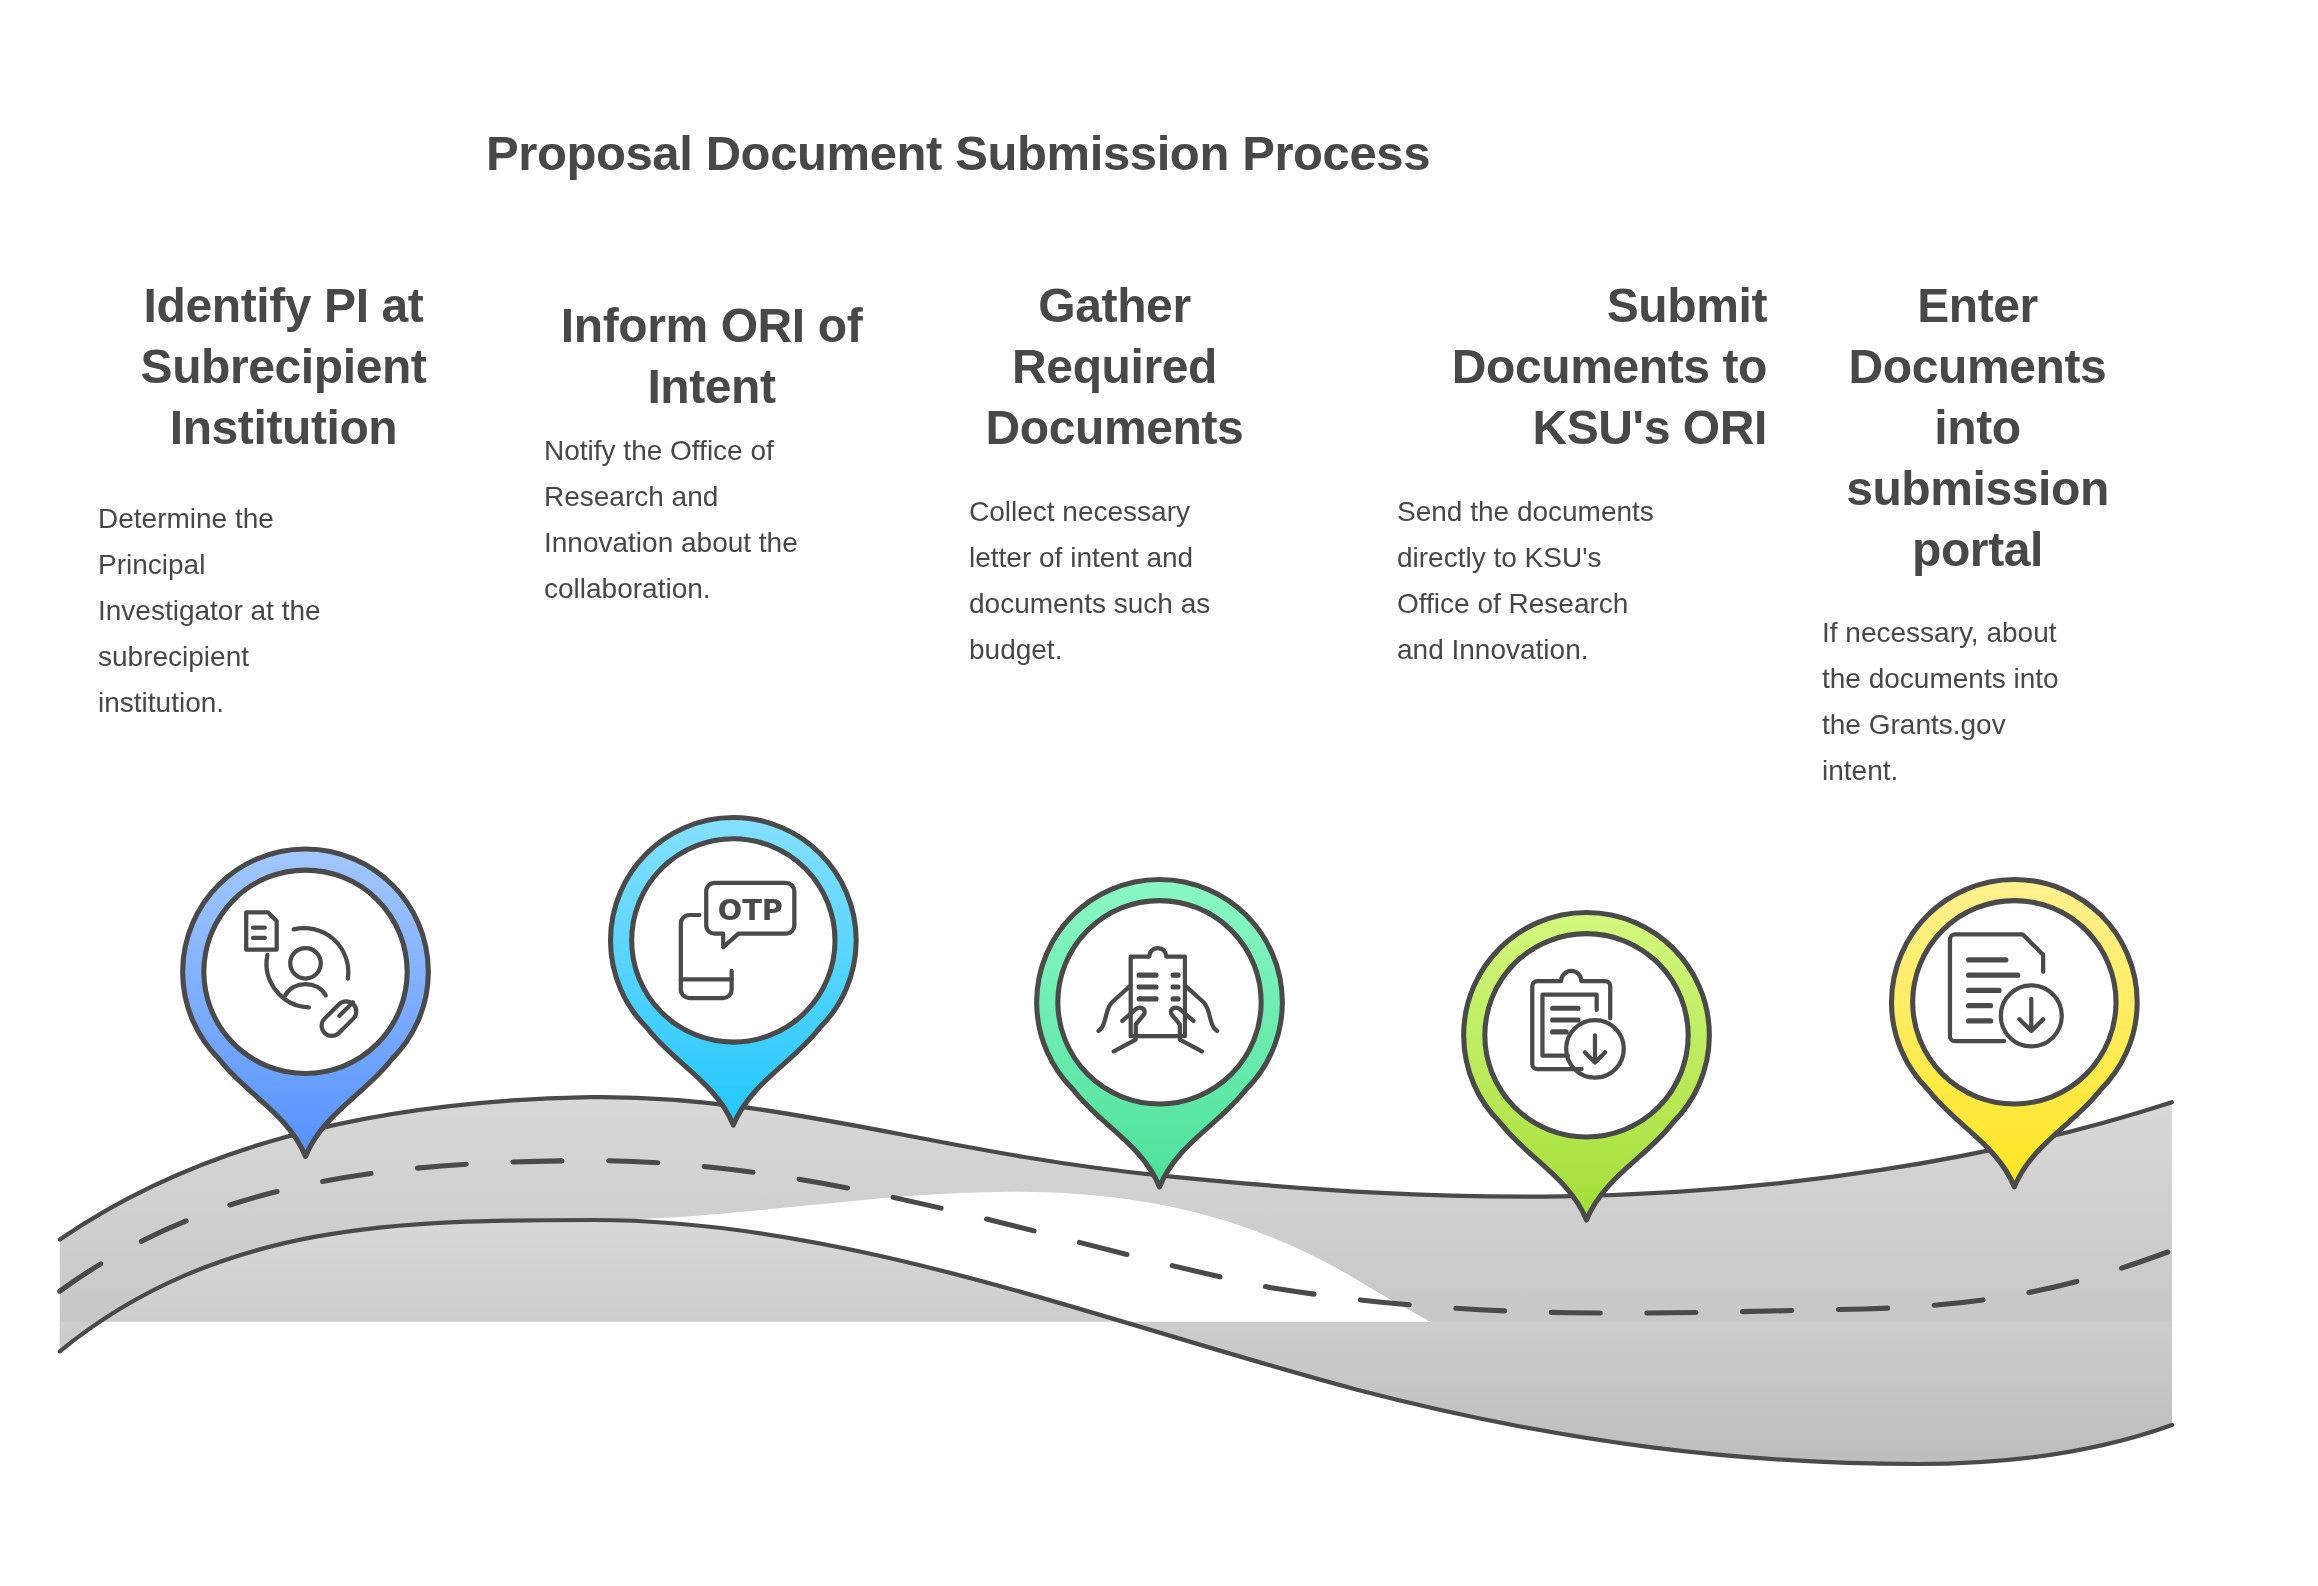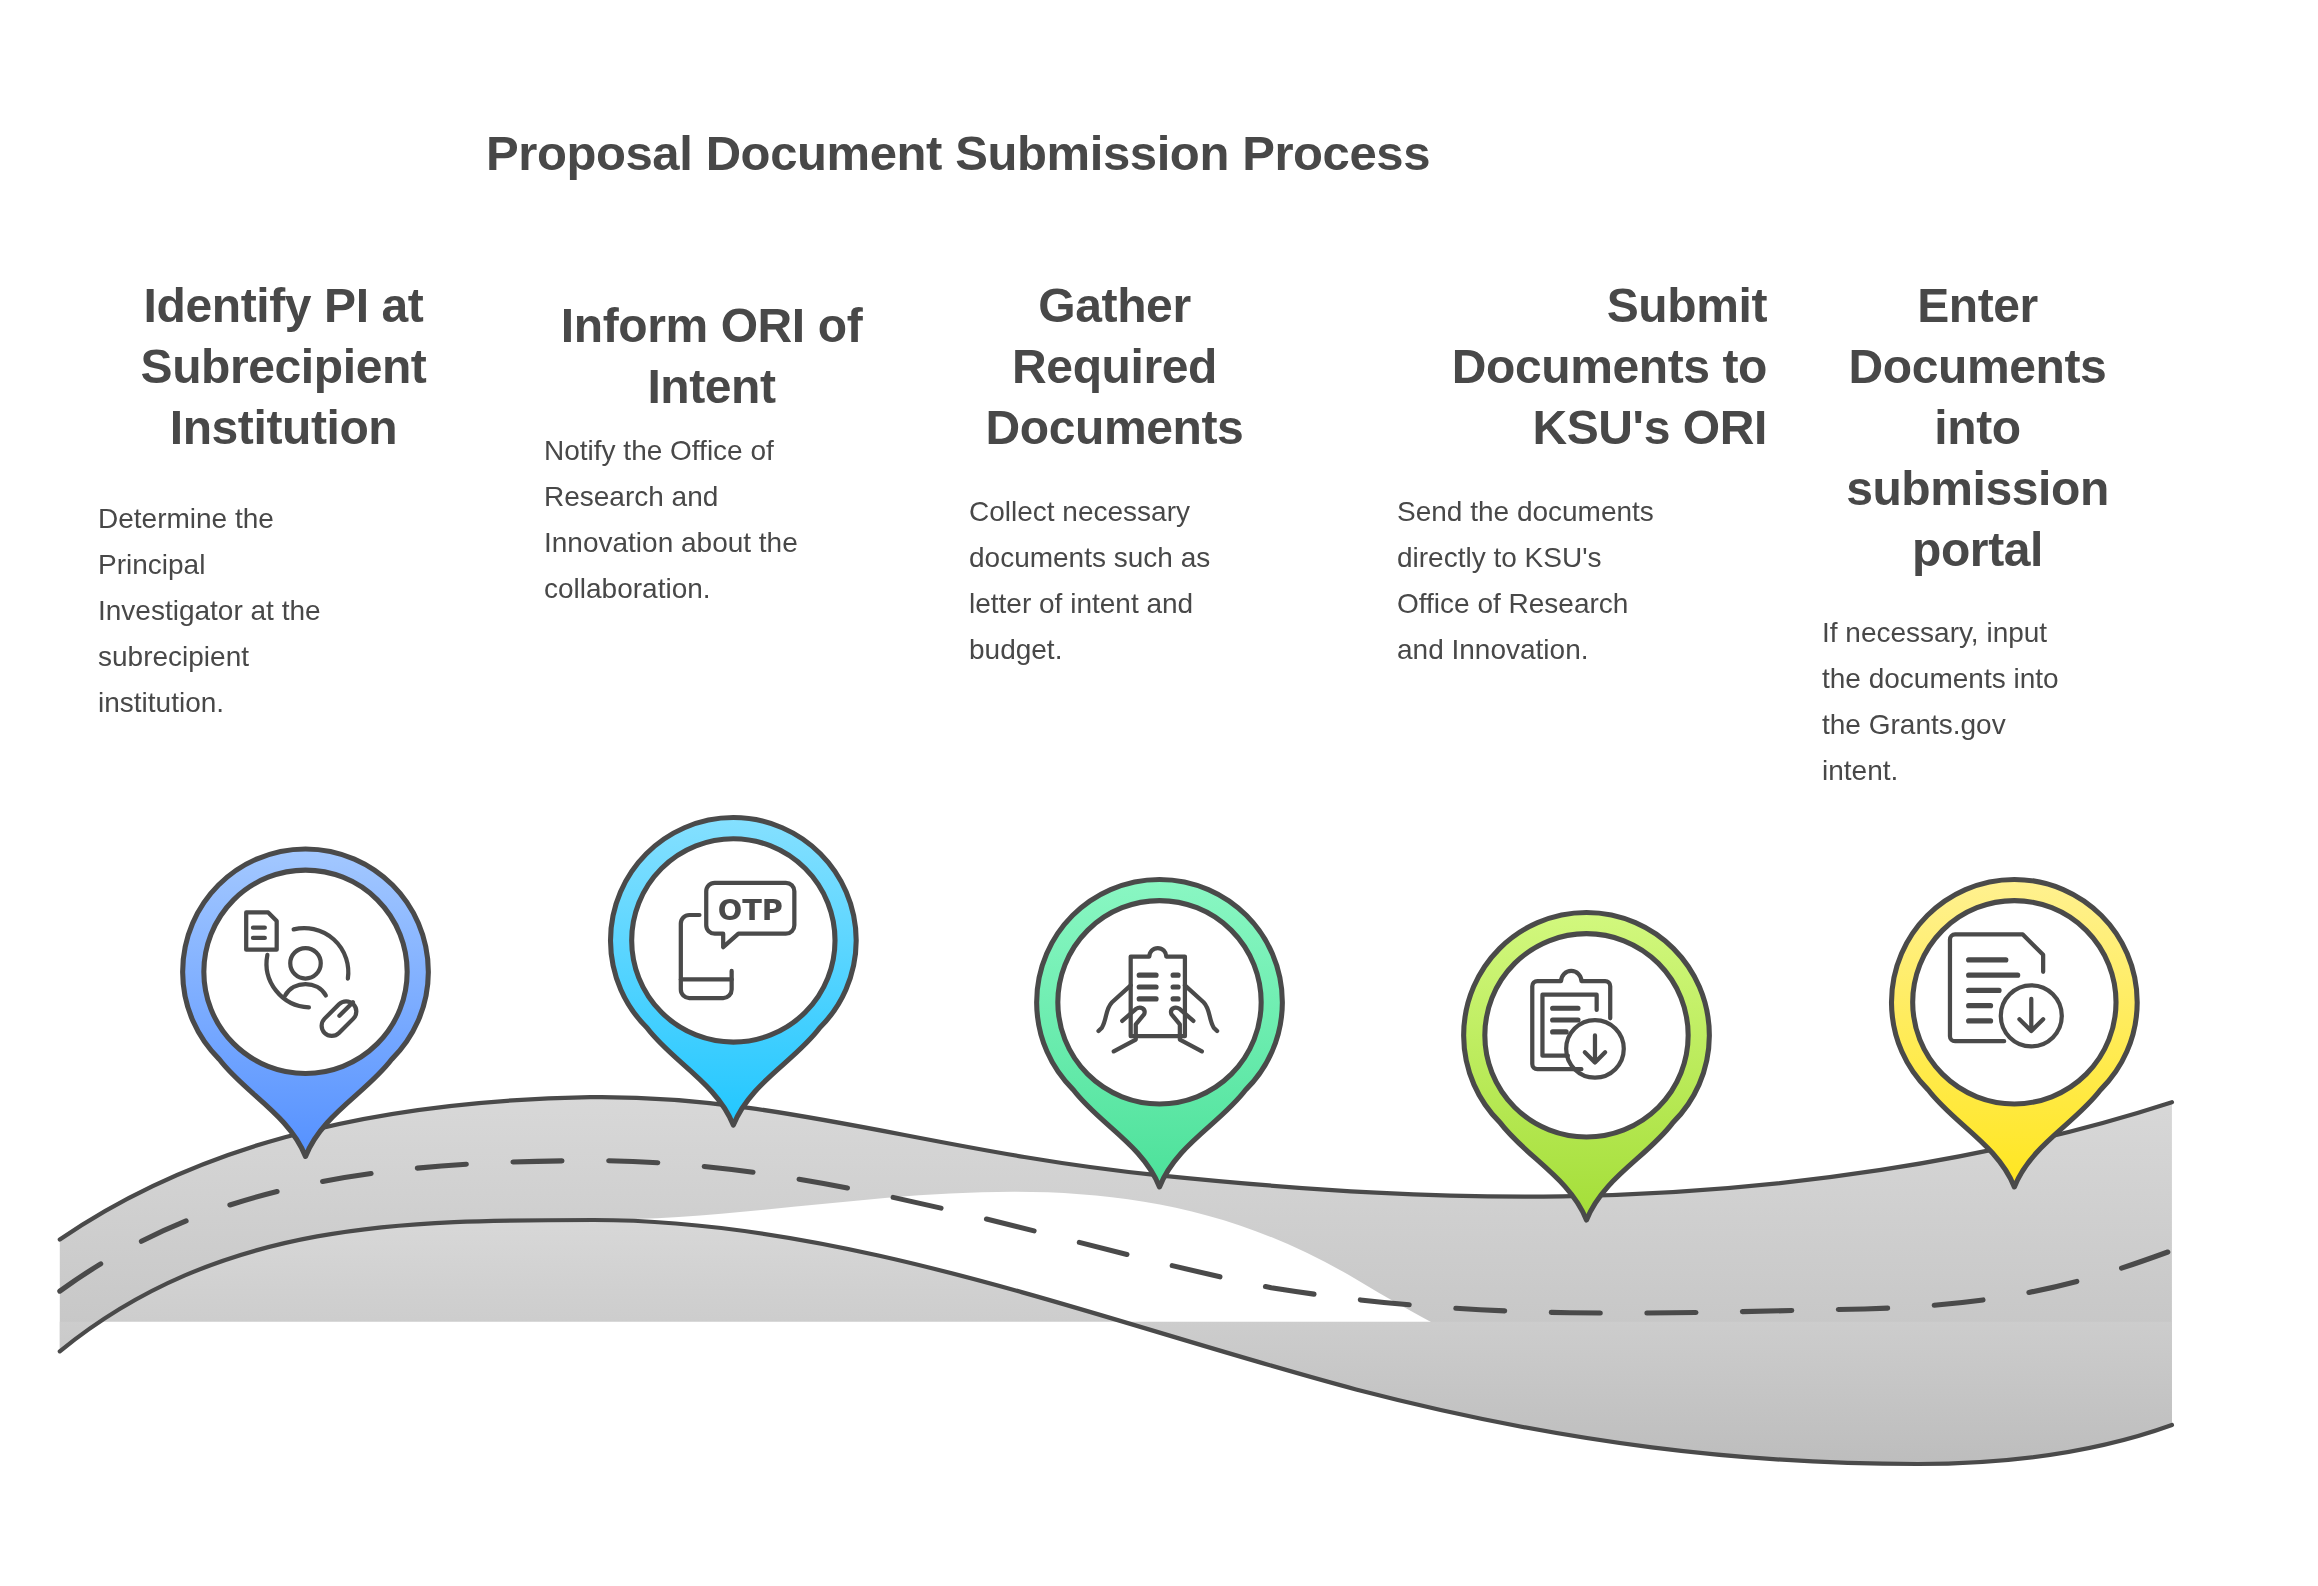--- a/index.html
+++ b/index.html
@@ -43,22 +43,22 @@
   <div>collaboration.</div>
 </div>
 
 <div class="step-heading" style="left:928px; top:275px;">
   <div>Gather</div>
   <div>Required</div>
   <div>Documents</div>
 </div>
 <div class="step-desc" style="left:969px; top:489px;">
   <div>Collect necessary</div>
+  <div>letter of intent and</div>
   <div>documents such as</div>
-  <div>letter of intent and</div>
   <div>budget.</div>
 </div>
 
 <div class="step-heading" style="left:1394px; top:275px;text-align:right;">
   <div>Submit</div>
   <div>Documents to</div>
   <div>KSU's ORI</div>
 </div>
 <div class="step-desc" style="left:1397px; top:489px;">
   <div>Send the documents</div>
@@ -68,21 +68,21 @@
 </div>
 
 <div class="step-heading" style="left:1791px; top:275px;">
   <div>Enter</div>
   <div>Documents</div>
   <div>into</div>
   <div>submission</div>
   <div>portal</div>
 </div>
 <div class="step-desc" style="left:1822px; top:610px;">
-  <div>If necessary, input</div>
+  <div>If necessary, about</div>
   <div>the documents into</div>
   <div>the Grants.gov</div>
   <div>intent.</div>
 </div>
 
 <svg class="scene" width="2319" height="1586" viewBox="0 0 2736 1872">
   <defs>
     <linearGradient id="roadGrad" x1="0" y1="0" x2="0" y2="1">
       <stop id="road-stop-top" offset="0" stop-color="#D8D8D8"></stop>
       <stop id="road-stop-bottom" offset="1" stop-color="#BDBDBD"></stop>

